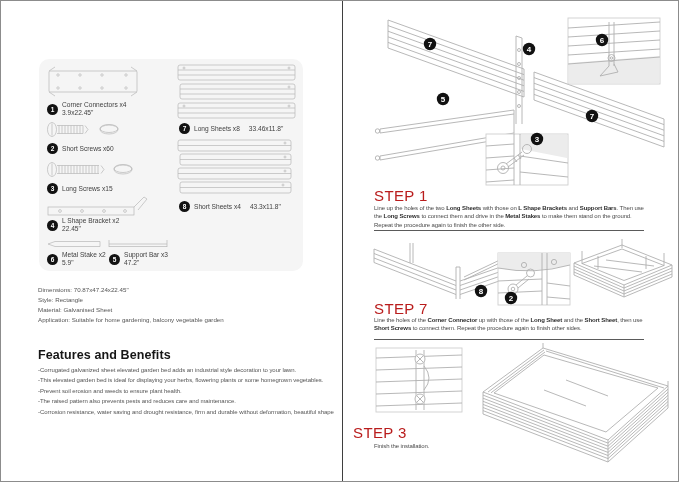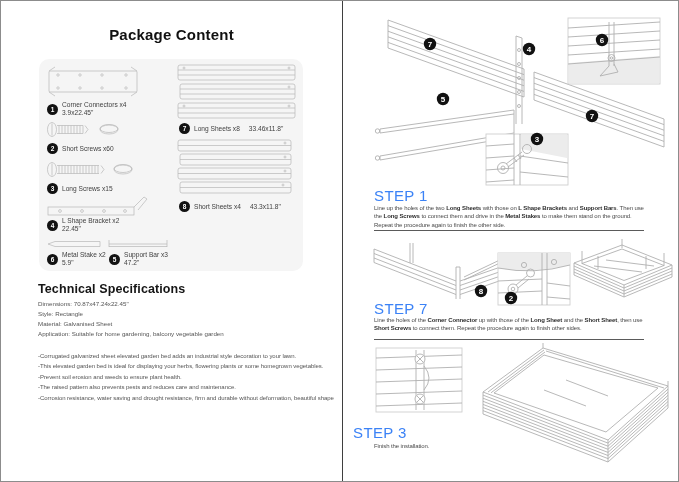--- a/index.html
+++ b/index.html
@@ -12,37 +12,36 @@
   .page-title{left:0;top:25px;width:341px;text-align:center;font-size:15px;font-weight:bold;color:#111;letter-spacing:.2px;}
   .card{left:38px;top:58px;width:264px;height:212px;background:#f5f5f5;border-radius:10px;}
   .item{position:absolute;display:flex;align-items:center;gap:4px;}
   .badge{flex:0 0 auto;width:11px;height:11px;border-radius:50%;background:#121212;color:#fff;
          font-size:6.5px;font-weight:bold;display:flex;align-items:center;justify-content:center;}
   .item .txt{font-size:6.6px;line-height:8px;color:#3f3f3f;}
   .inline-size{margin-left:9px;}
   .sec-head{font-size:12.5px;font-weight:bold;color:#161616;letter-spacing:.1px;}
   .spec-line{font-size:6.2px;line-height:10px;color:#555;}
   .feat-line{font-size:6px;line-height:10.4px;color:#555;letter-spacing:-.05px;}
-  .step-head{font-size:15px;color:#3b82f6;letter-spacing:.4px;}
+  .step-head{font-size:15px;color:#b91c1c;letter-spacing:.4px;}
   .step-body{font-size:6px;line-height:8.4px;color:#4a4a4a;letter-spacing:-.1px;}
   .step-body b{color:#2e2e2e;}
   svg{display:block;}
   .ln{stroke:#b0b0b0;fill:none;stroke-width:.9;}
   .ln-thin{stroke:#b7b7b7;fill:none;stroke-width:.7;}
   .inset{fill:#fff;stroke:#cfcfcf;stroke-width:.9;}
   .shade{fill:#ececec;stroke:none;}
   .bdg{fill:#111;}
   .bdg-t{fill:#fff;font-size:8px;font-weight:bold;font-family:"Liberation Sans",sans-serif;text-anchor:middle;}
 </style>
 </head>
 <body>
 
 <div class="page">
 
-  <div class="abs page-title">Package Content</div>
 
   <div class="abs card">
 
     <svg class="abs" style="left:6px;top:6px" width="96" height="34" viewBox="0 0 96 34">
       <g class="ln-thin">
         <rect x="4" y="6" width="88" height="21" rx="1"></rect>
         <path d="M4,6 L10,2 M92,6 L86,2 M4,27 L10,31 M92,27 L86,31"></path>
         <circle cx="13" cy="10" r="1.2"></circle>
           <circle cx="35" cy="10" r="1.2"></circle>
           <circle cx="57" cy="10" r="1.2"></circle>
@@ -171,30 +170,30 @@
       </g>
     </svg>
 
     <div class="item" style="left:140px;top:142px">
       <span class="badge">8</span>
       <span class="txt"><span>Short Sheets x4</span><span class="inline-size">43.3x11.8"</span></span>
     </div>
   </div>
 
   <div class="abs" style="left:37px;top:281px;width:300px">
-    <div class="sec-head">Technical Specifications</div>
     <div style="margin-top:3px">
       <div class="spec-line">Dimensions:  70.87x47.24x22.45"</div>
       <div class="spec-line">Style: Rectangle</div>
       <div class="spec-line">Material: Galvanised Sheet</div>
       <div class="spec-line">Application: Suitable for home gardening, balcony vegetable garden</div>
     </div>
   </div>
 
   <div class="abs" style="left:37px;top:347px;width:302px">
+    <div class="sec-head">Features and Benefits</div>
     <div style="margin-top:3px">
       <div class="feat-line">-Corrugated galvanized sheet elevated garden bed adds an industrial style decoration to your lawn.</div>
       <div class="feat-line">-This elevated garden bed is ideal for displaying your herbs, flowering plants or some homegrown vegetables.</div>
       <div class="feat-line">-Prevent soil erosion and weeds to ensure plant health.</div>
       <div class="feat-line">-The raised pattern also prevents pests and reduces care and maintenance.</div>
       <div class="feat-line">-Corrosion resistance, water saving and drought resistance, firm and durable without deformation, beautiful shape</div>
     </div>
   </div>
 
   <div class="v-divider"></div>

